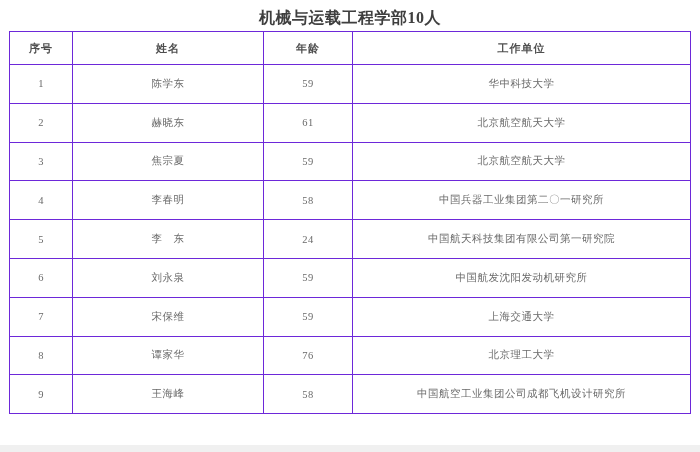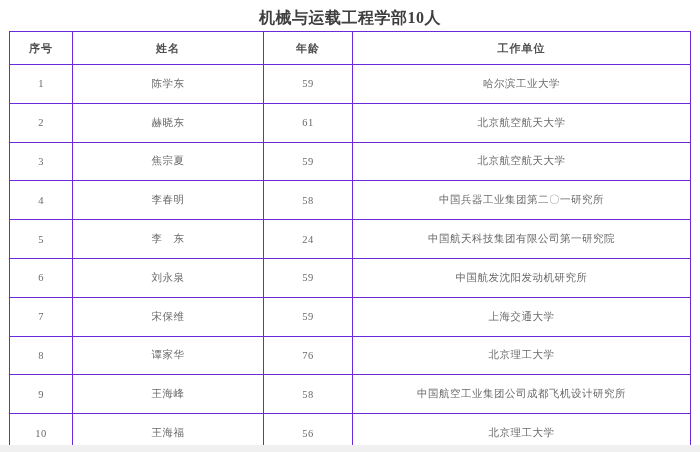--- a/index.html
+++ b/index.html
@@ -92,21 +92,21 @@
         <th>姓名</th>
         <th>年龄</th>
         <th>工作单位</th>
       </tr>
     </thead>
     <tbody id="table-body">
         <tr>
           <td>1</td>
           <td>陈学东</td>
           <td>59</td>
-          <td>哈尔滨工业大学</td>
+          <td>华中科技大学</td>
         </tr>
         <tr>
           <td>2</td>
           <td>赫晓东</td>
           <td>61</td>
           <td>北京航空航天大学</td>
         </tr>
         <tr>
           <td>3</td>
           <td>焦宗夏</td>
@@ -142,24 +142,18 @@
           <td>谭家华</td>
           <td>76</td>
           <td>北京理工大学</td>
         </tr>
         <tr>
           <td>9</td>
           <td>王海峰</td>
           <td>58</td>
           <td>中国航空工业集团公司成都飞机设计研究所</td>
         </tr>
-        <tr>
-          <td>10</td>
-          <td>王海福</td>
-          <td>56</td>
-          <td>北京理工大学</td>
-        </tr>
       </tbody>
   </table>
 
   <div class="bottom-edge"></div>
 
 </div>
 
 </body></html>

